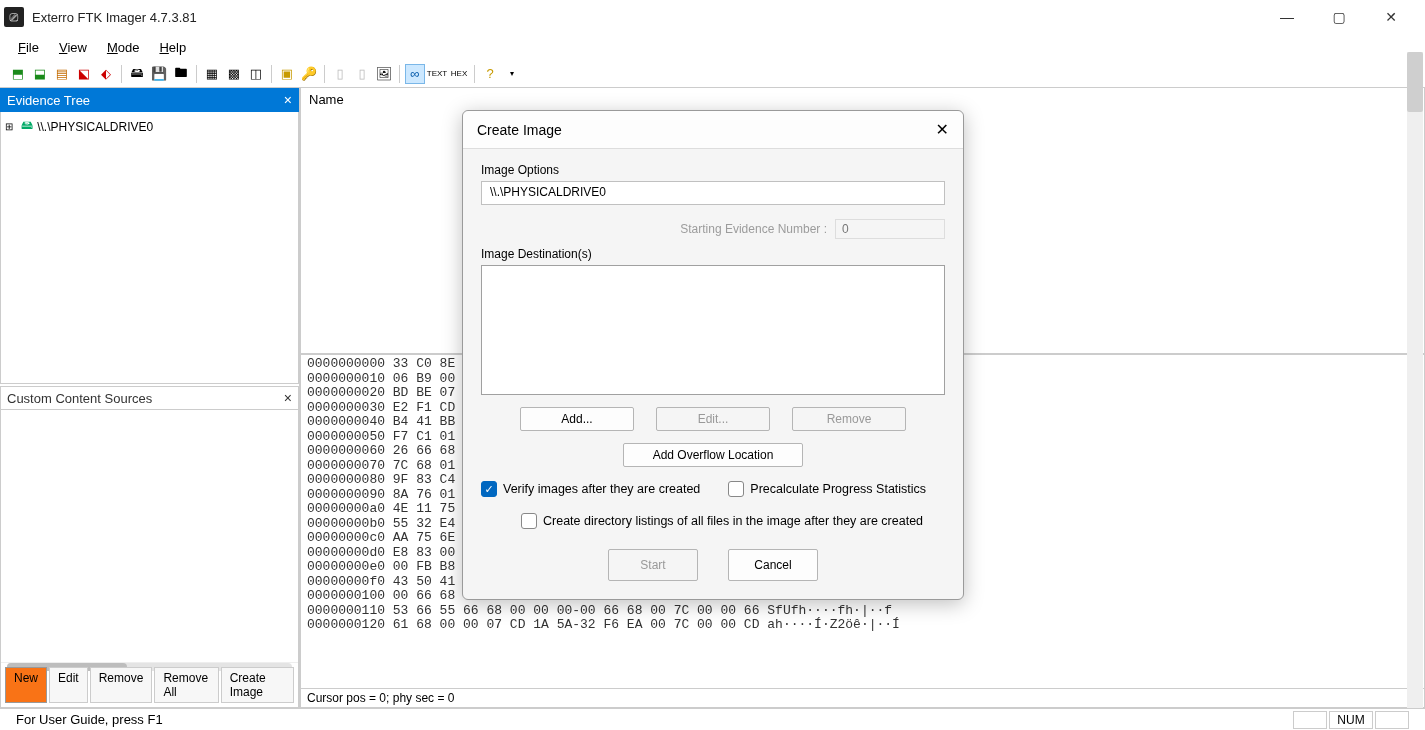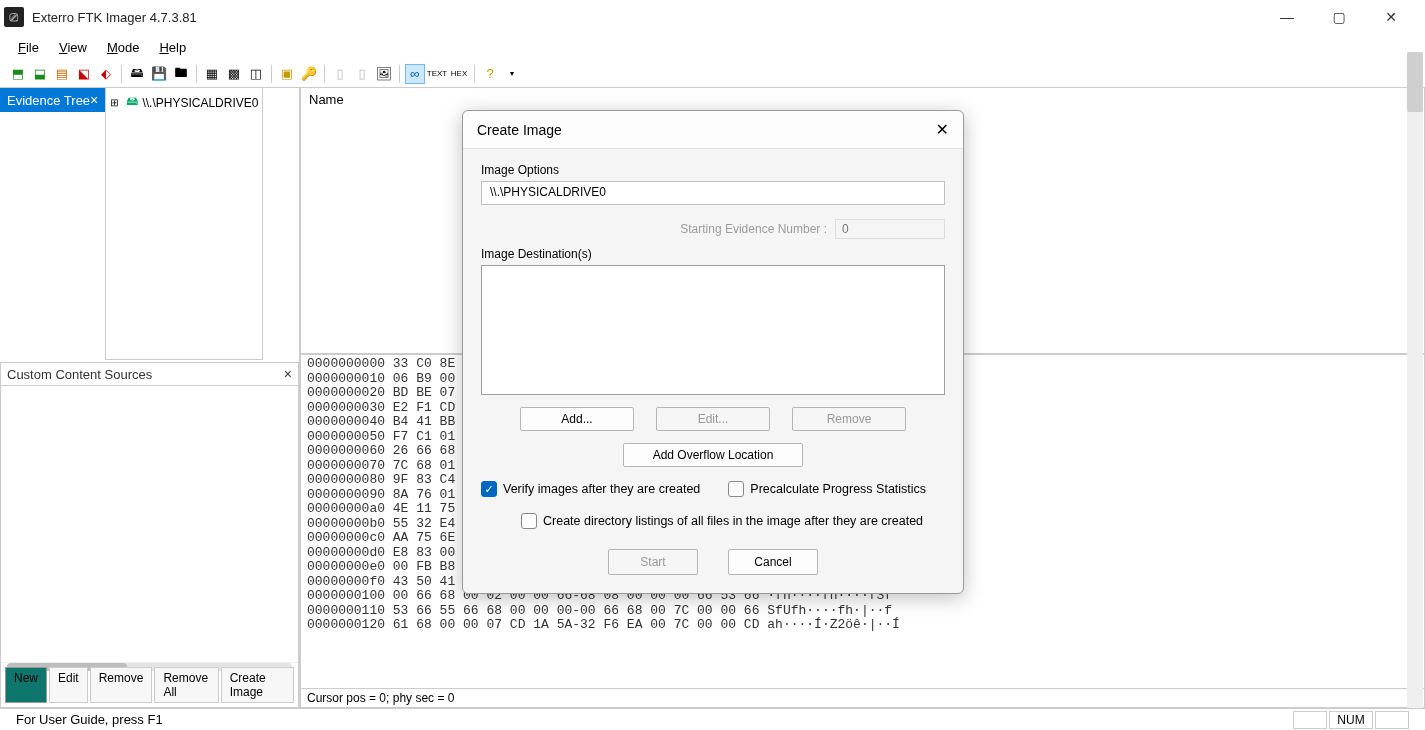--- a/index.html
+++ b/index.html
@@ -104,21 +104,21 @@
       color: #fff;
       border-color: #0078d7;
     }
     .panel-header .close-x {
       margin-left: auto;
       font-size: 14px;
       font-family: Arial, sans-serif;
     }
 
     
-    .evidence-tree { flex: 0 0 auto; display:flex; flex-direction:row; }
+    .evidence-tree { flex: 0 0 auto; display:flex; flex-direction:column; }
     .tree-body {
       background: #fff;
       border: 1px solid #ccc;
       border-top: none;
       height: 272px;
       padding: 4px;
     }
     .tree-node { display: flex; align-items: center; gap: 4px; font-size: 12px; }
     .tree-expand { width: 12px; font-size: 10px; }
     
@@ -141,21 +141,21 @@
       padding: 4px;
       border-top: 1px solid #eee;
     }
     .cc-btn {
       padding: 3px 8px;
       font-size: 12px;
       border: 1px solid #ccc;
       background: #f7f7f7;
       cursor: default;
     }
-    .cc-btn.active { background: #0f766e; border-color: #999; }
+    .cc-btn.active { background: #f97316; border-color: #999; }
 
     
     .bottom-tabs {
       display: flex;
       border: 1px solid #ccc;
       border-top: 1px solid #ccc;
     }
     .b-tab {
       padding: 3px 8px;
       font-size: 12px;
@@ -284,21 +284,21 @@
     .checks { margin: 14px 0 4px 0; display:flex; gap: 28px; align-items:center; }
     .check {
       display: flex; align-items: center; gap: 6px; font-size: 12.5px;
     }
     .check-box {
       width: 16px; height: 16px; border: 1px solid #888; border-radius: 3px; background: #fff; display:inline-flex; align-items:center; justify-content:center; font-size:11px;
     }
     .check-box.checked { background: #0067c0; border-color:#0067c0; color:#fff; }
     .checks2 { margin-top: 16px; padding-left: 40px; }
     .action-row { display:flex; gap: 30px; justify-content:center; margin-top:20px; }
-    .action-row .dlg-btn { width: 90px; height: 26px; }
+    .action-row .dlg-btn { width: 90px; height: 32px; }
 
     .scrollbar-fake {
       position: absolute; right: 2px; top: 52px; bottom: 22px; width: 16px;
       background: #efefef;
     }
     .scrollbar-thumb {
       position: absolute; top: 0; width: 100%; height: 60px; background: #cfcfcf; border-radius: 2px;
     }
     .hscroll {
       position:absolute; left:6px; right:6px; bottom:36px; height:8px; background:#e4e4e4; border-radius:4px;

